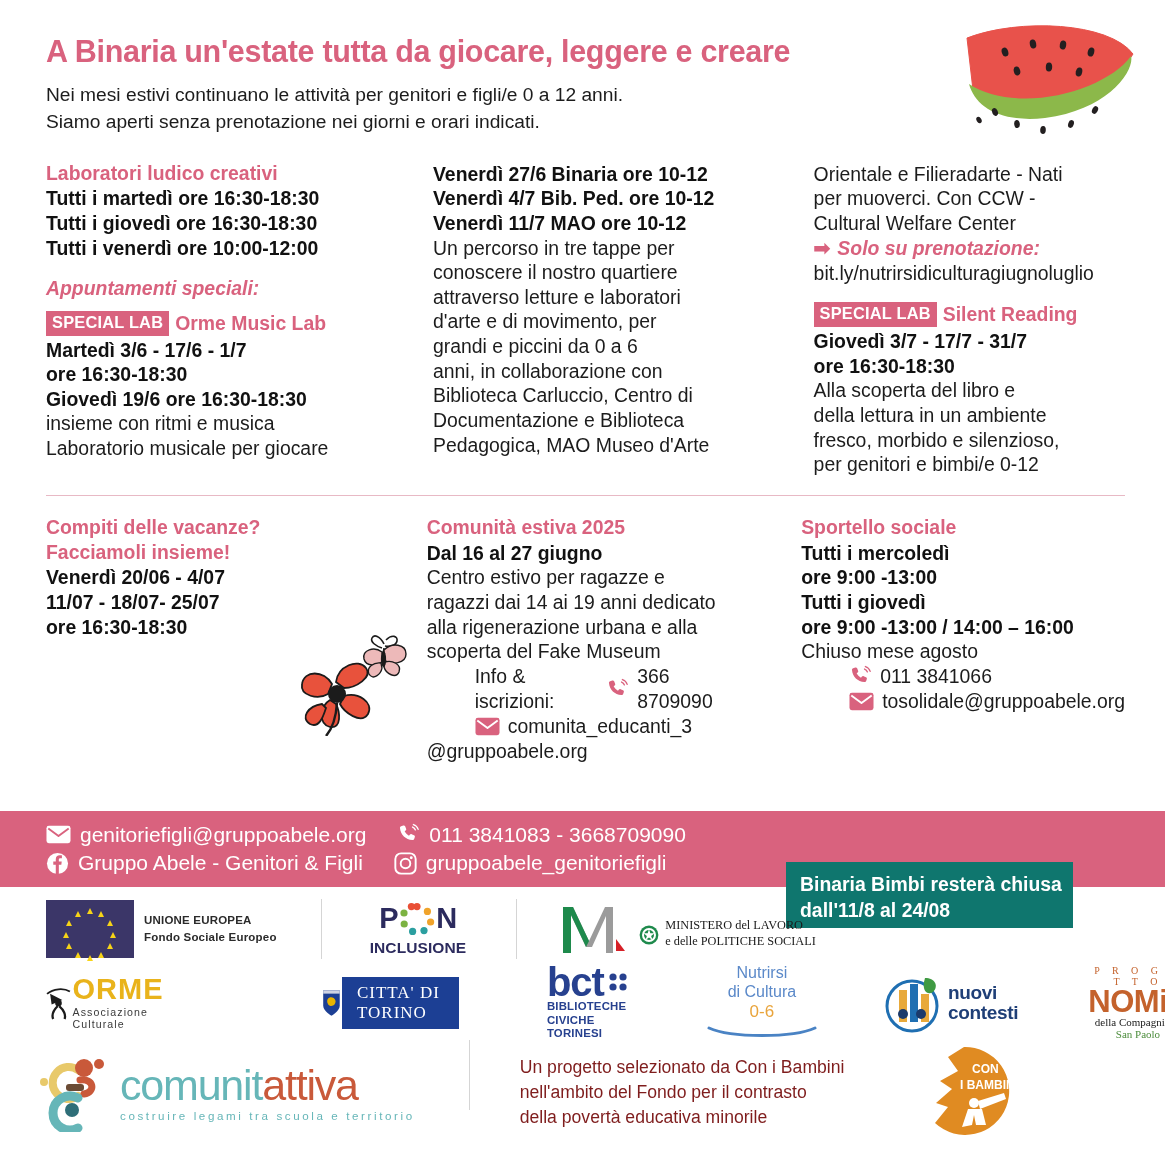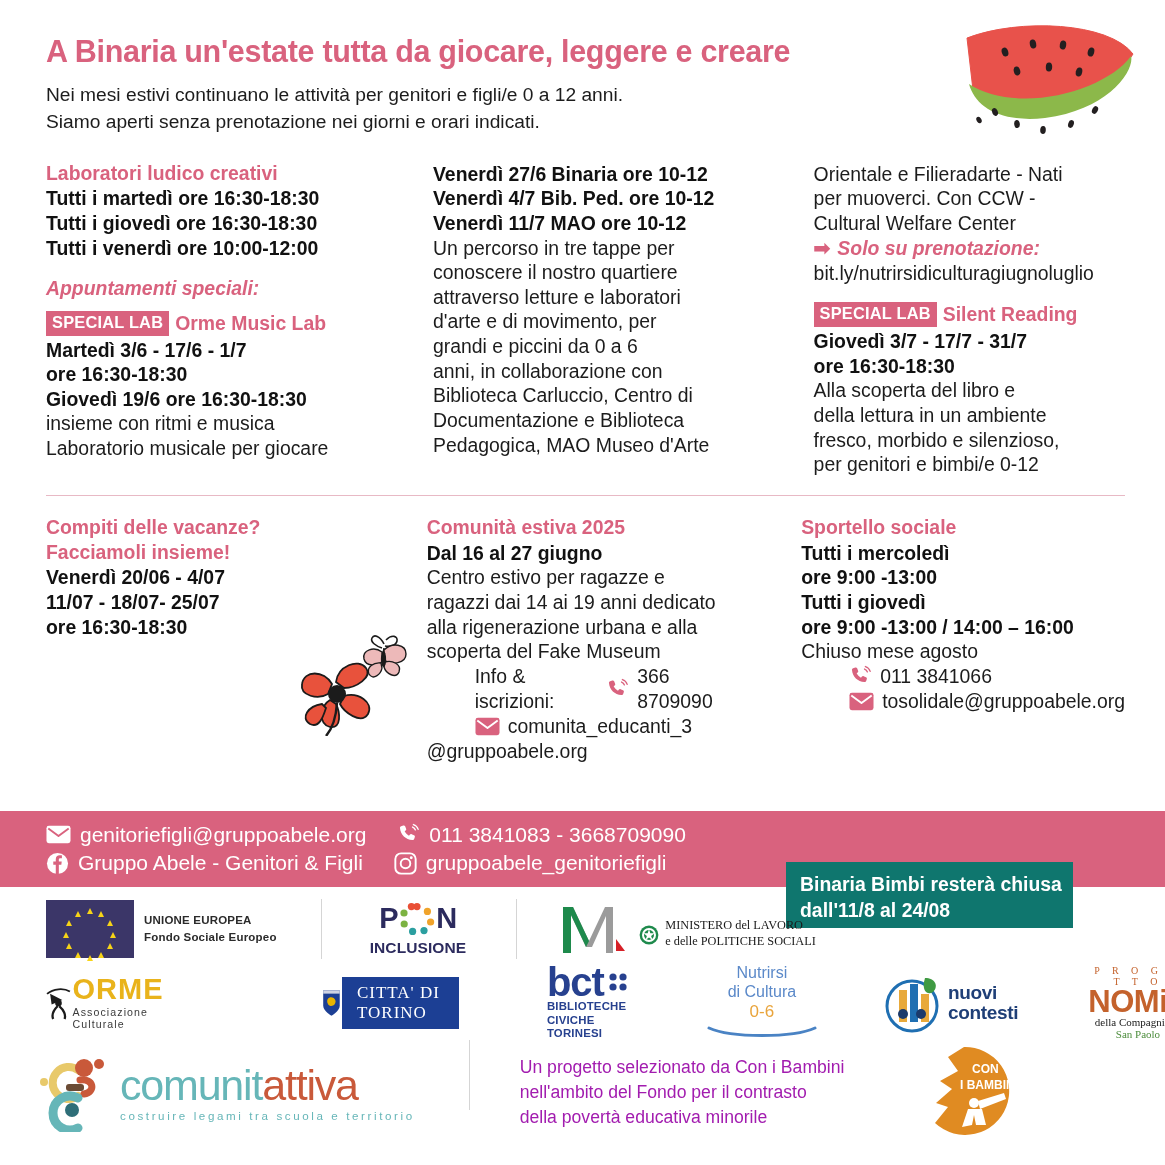--- a/index.html
+++ b/index.html
@@ -126,21 +126,21 @@
   .nomis-top{font-size:10px;letter-spacing:5px;color:#c4622c;font-family:"Liberation Serif",serif;}
   .nomis-mid{font-size:31px;font-weight:800;color:#c4622c;letter-spacing:-.5px;line-height:.95;font-family:"Liberation Sans",sans-serif;}
   .nomis-bot{font-size:11px;font-family:"Liberation Serif",serif;color:#1a1a1a;}
   .nomis-bot .grn{color:#4b8c3b;}
 
   .fcsp-text{font-family:"Liberation Serif",serif;font-size:16.5px;line-height:1.24;color:#111;}
 
   .com-word{font-size:43px;line-height:1;letter-spacing:-1.2px;font-weight:400;}
   .com-sub{font-size:11.6px;color:#66b6b8;letter-spacing:2.6px;margin-top:2px;}
 
-  .fondo-text{font-size:17.6px;line-height:1.42;color:#a21caf;}
+  .fondo-text{font-size:17.6px;line-height:1.42;color:#7f1d1d;}
 
   .cib{width:92px;height:92px;position:relative;}
 </style>
 </head>
 <body>
 
 <div class="poster">
 
   <div class="header">
     <div class="title">A Binaria un'estate tutta da giocare, leggere e creare</div>

